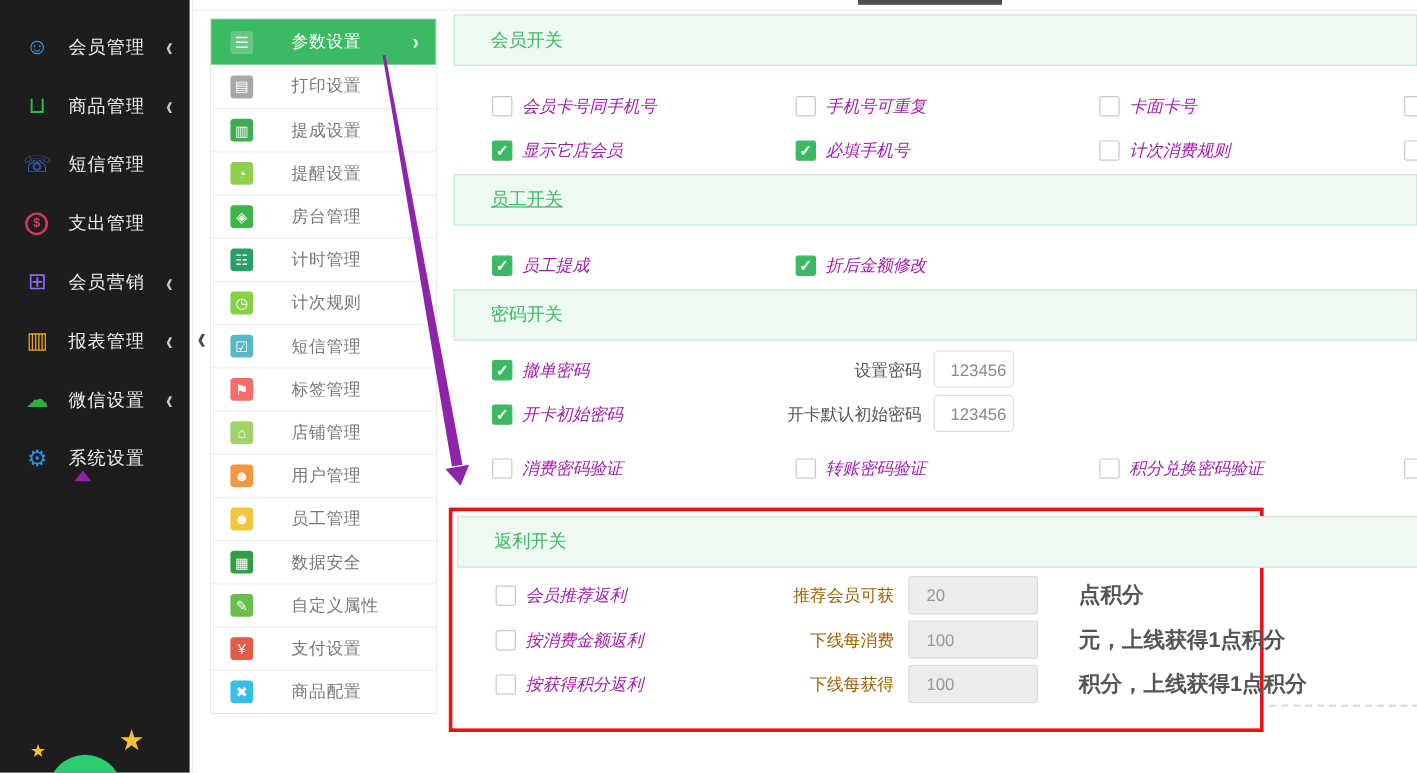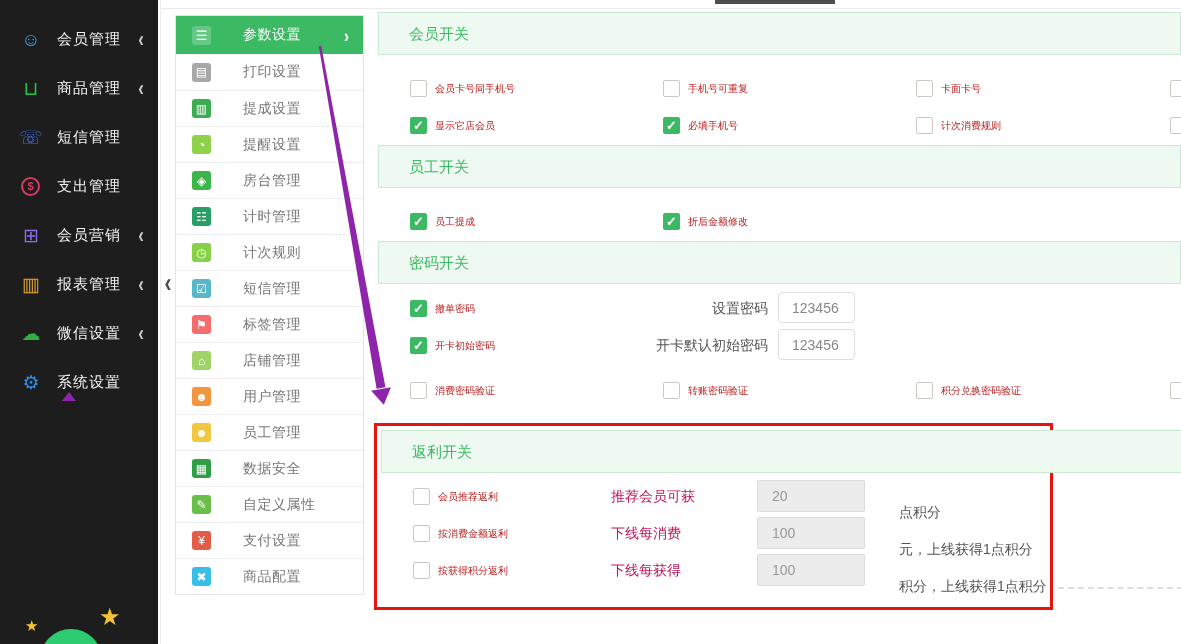--- a/index.html
+++ b/index.html
@@ -51,44 +51,44 @@
   
   .main { position:absolute; left:378px; top:0; width:820px; padding-top:12px; z-index:1; }
   .sec-header { height:43px; line-height:41px; border:1px solid #c9e9d2; background:#eef9f1;
     color:#3cb963; font-size:15px; padding-left:30px; margin-bottom:15px; width:803px; }
   .row { position:relative; height:37px; }
   .cb-cell { position:absolute; top:0; height:37px; display:flex; align-items:center; cursor:pointer; }
   .col0{left:32px} .col1{left:285px} .col2{left:538px} .col3{left:792px}
   .cb { width:17px; height:17px; border:1px solid #ccc9c2; border-radius:2px; background:#fff;
     display:flex; align-items:center; justify-content:center; flex:0 0 17px; }
   .cb.checked { background:#3cb963; border-color:#3cb963; color:#fff; font-size:13px; font-weight:bold; }
-  .cb-label { font-size:10px; color:#b91c1c; margin-left:8px; white-space:nowrap; }
+  .cb-label { font-size:14px; color:#a21caf; margin-left:8px; white-space:nowrap;font-style:italic; }
 
   .sec-member .sec-header { margin-top:0; }
-  .sec-staff .sec-header { margin-top:1px; }
+  .sec-staff .sec-header { margin-top:1px;text-decoration:underline; }
   .sec-password .sec-header { margin-top:1px; margin-bottom:6px; }
   .sec-password .row.r2 { margin-top:8px; }
 
   .pw-label { position:absolute; left:230px; width:160px; top:0; height:37px; line-height:37px;
     text-align:right; font-size:14px; color:#555; }
-  .pw-input { position:absolute; left:400px; top:2px; width:77px; height:31px;
+  .pw-input { position:absolute; left:400px; top:2px; width:67px; height:31px;
     border:1px solid #ddd; border-radius:4px; background:#fff; color:#888;
     font-size:14px; padding-left:13px; font-family:"Liberation Sans",sans-serif; outline:none; }
 
   .sec-rebate { position:relative; margin-top:14px; margin-left:-4px; width:679px;
     border:3px solid #e8120f; padding:4px 0 18px 4px; }
   .sec-rebate .sec-header { width:806px; margin-bottom:5px; }
   .sec-rebate .row { height:37px; }
   .rb-label { position:absolute; left:230px; width:134px; top:0; height:37px; line-height:37px;
-    font-size:14px; color:#be185d; }
+    text-align:right; font-size:14px; color:#a16207; }
   .rb-input { position:absolute; left:376px; top:2px; width:108px; height:32px;
     border:1px solid #dcdcdc; border-radius:2px; background:#ececec; color:#999;
     font-size:14px; padding-left:14px; font-family:"Liberation Sans",sans-serif; outline:none; }
-  .rb-suffix { position:absolute; left:518px; top:16px; height:37px; line-height:37px;
-    font-size:14px; color:#555; white-space:nowrap; }
+  .rb-suffix { position:absolute; left:518px; top:0; height:37px; line-height:37px;
+    font-size:18px; color:#555; white-space:nowrap;font-weight:bold; }
 
   .dash-line { position:absolute; left:1058px; top:587px; width:125px; height:0;
     border-top:2px dashed #ddd; }
 
   .arrow-overlay { position:absolute; left:0; top:0; z-index:5; pointer-events:none; }
 </style>
 </head>
 <body>
 
 <div class="sidebar">

